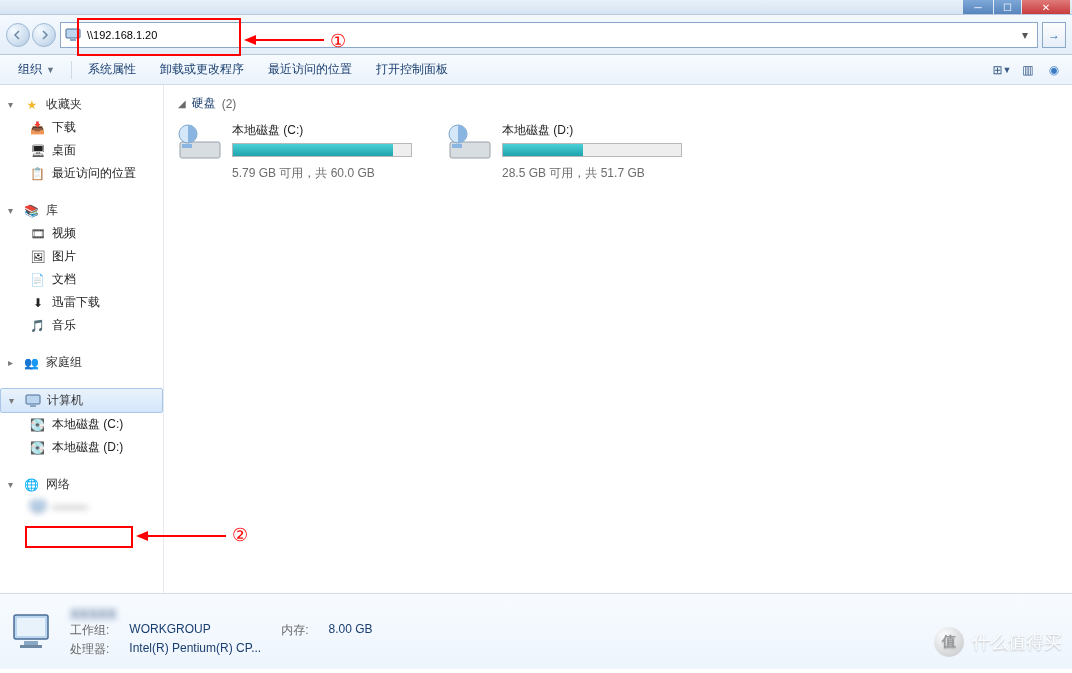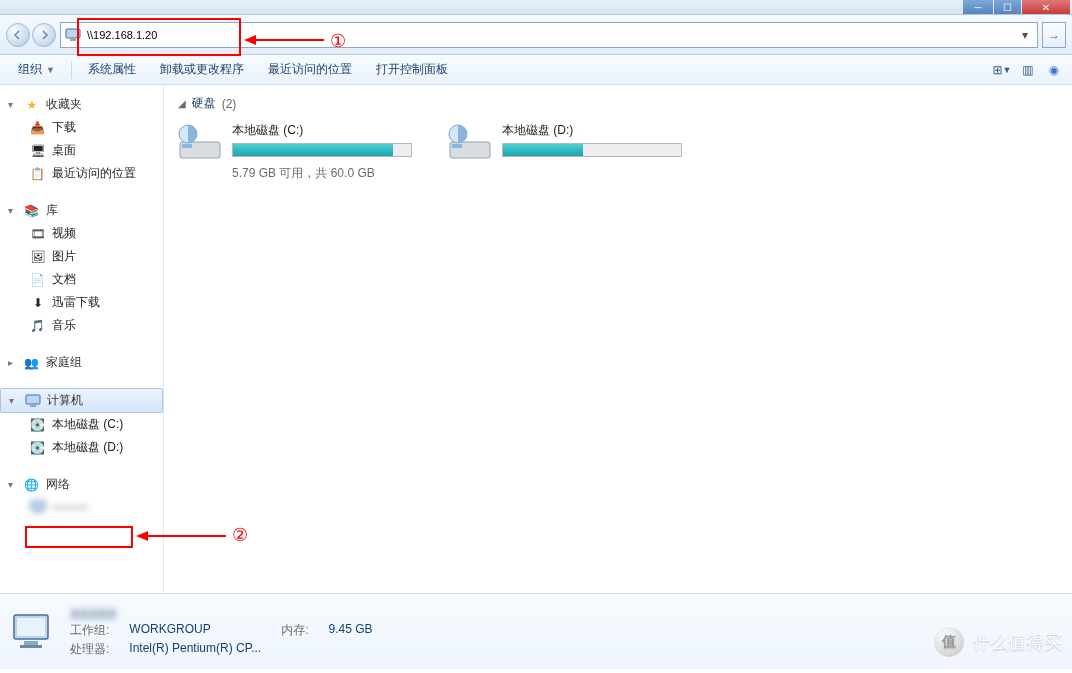--- a/index.html
+++ b/index.html
@@ -254,40 +254,41 @@
           <rect x="2" y="20" width="40" height="16" rx="2" fill="#d8dde2" stroke="#9aa2ab"></rect>
           <rect x="4" y="22" width="10" height="4" fill="#8ab5e0"></rect>
           <circle cx="10" cy="12" r="9" fill="#d4e8f9" stroke="#7aa4cc"></circle>
           <path d="M10 3a9 9 0 0 1 0 18z" fill="#8ab5e0"></path>
         </svg>
         <div class="drive-body">
           <div class="drive-name">本地磁盘 (D:)</div>
           <div class="bar">
               <div class="bar-fill" style="width:45%"></div>
             </div>
+          <div class="drive-info">28.5 GB 可用，共 51.7 GB</div>
         </div>
       </div>
     </div>
   </div>
 </div>
 
 <div class="status">
   <svg class="status-icon" viewBox="0 0 46 46">
     <rect x="4" y="6" width="34" height="24" rx="2" fill="#bcd6ef" stroke="#4a6d95" stroke-width="1.5"></rect>
     <rect x="7" y="9" width="28" height="18" fill="#e8f2fb"></rect>
     <rect x="14" y="32" width="14" height="4" fill="#8aa7c4"></rect>
     <rect x="10" y="36" width="22" height="3" fill="#6f88a4"></rect>
   </svg>
   <div>
     <div class="blur-name">XXXXX</div>
     <div class="status-grid">
       <span class="status-label">工作组:</span>
       <span class="status-val">WORKGROUP</span>
       <span class="status-label">内存:</span>
-      <span class="status-val">9.45 GB</span>
+      <span class="status-val">8.00 GB</span>
       <span class="status-label">处理器:</span>
       <span class="status-val">Intel(R) Pentium(R) CP...</span>
     </div>
   </div>
 </div>
 
 <div class="red-box-1"></div>
 <svg class="arrow1" viewBox="0 0 80 12">
   <line x1="80" y1="6" x2="10" y2="6" stroke="#ff0000" stroke-width="2"></line>
   <polygon points="0,6 12,1 12,11" fill="#ff0000"></polygon>

